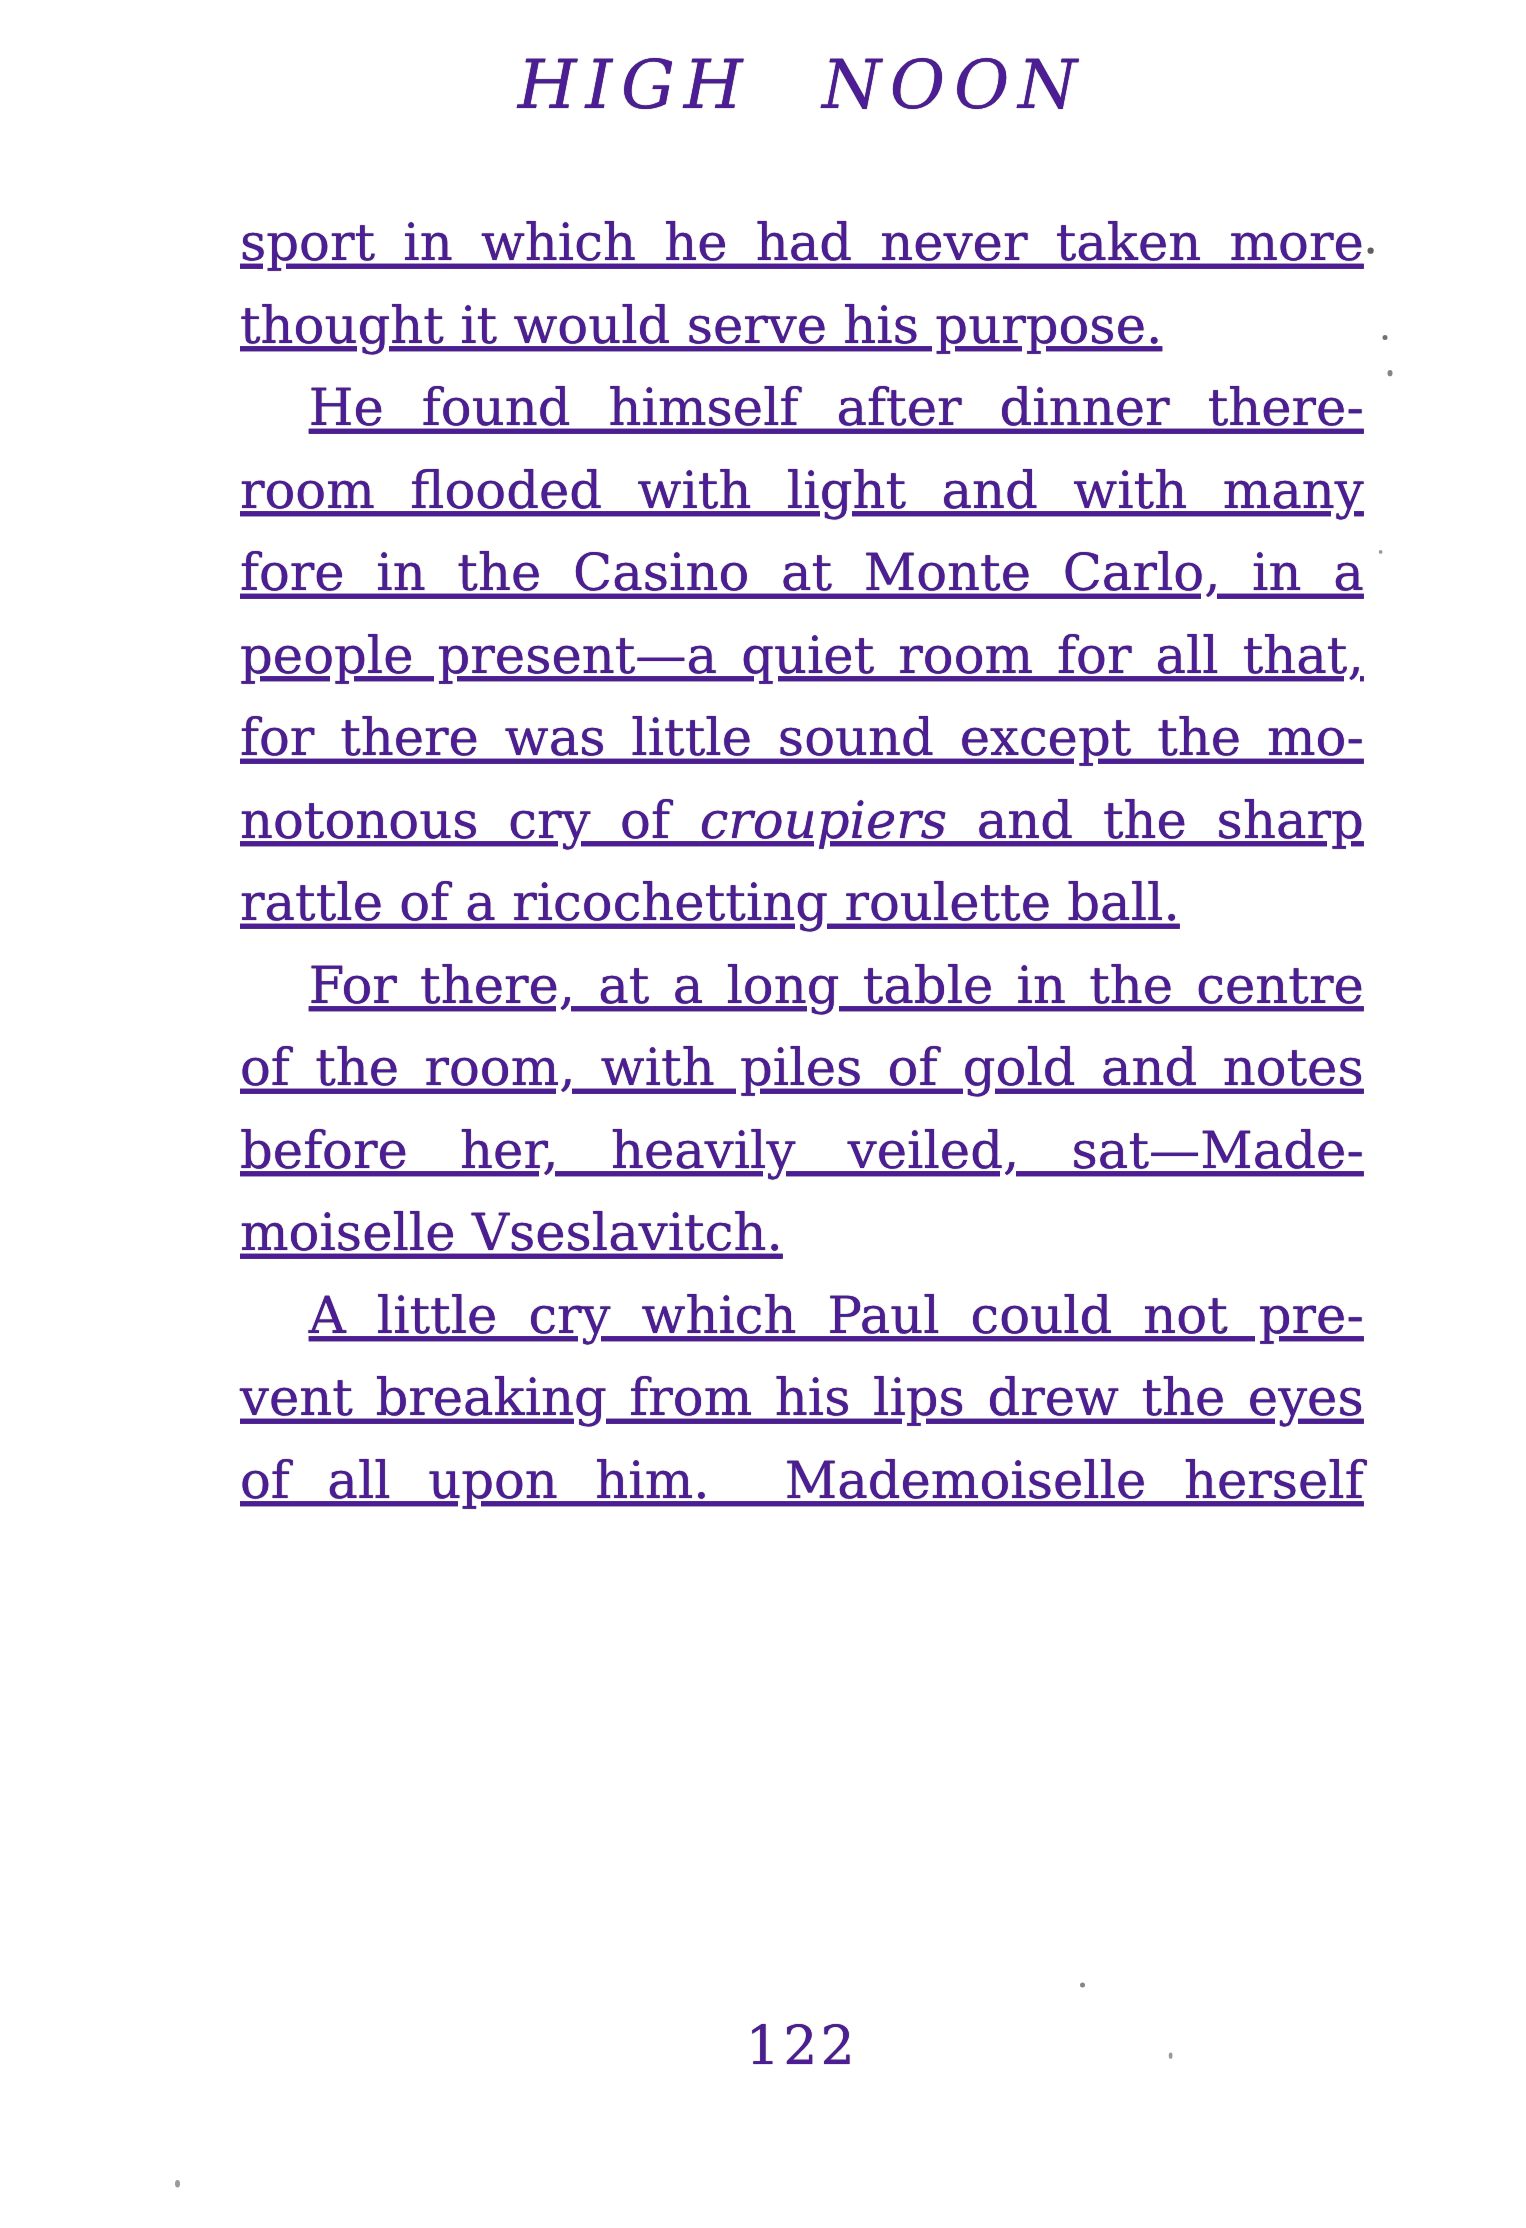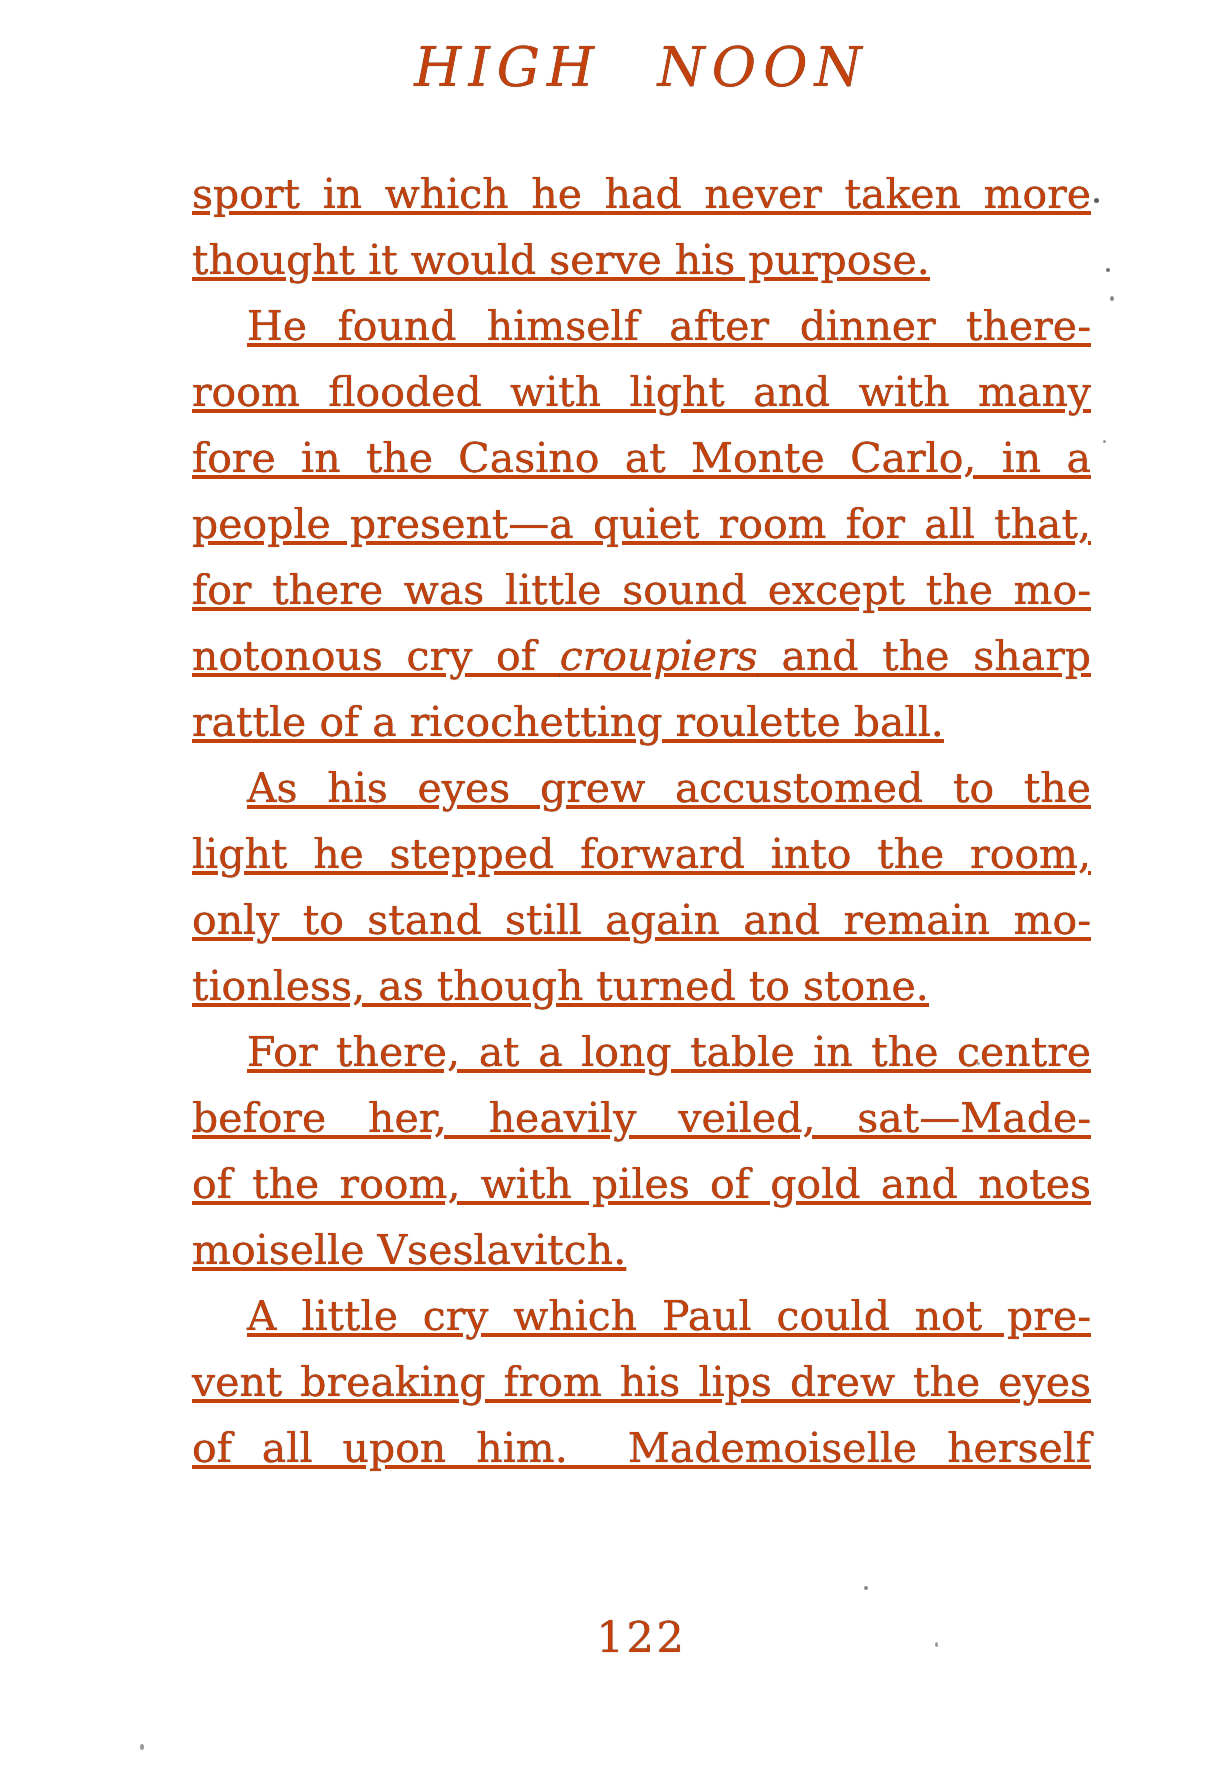--- a/index.html
+++ b/index.html
@@ -7,21 +7,21 @@
     padding: 0;
     background: #ffffff;
   }
   .page {
     position: relative;
     width: 1221px;
     height: 1782px;
     background: #ffffff;
     overflow: hidden;
     font-family: "DejaVu Serif", "Liberation Serif", serif;
-    color: #c2410c;
+    color: #4c1d95;
   }
   .running-head {
     position: absolute;
     top: 38px;
     left: 192px;
     width: 899px;
     text-align: center;
     font-style: italic;
     font-size: 54px;
     line-height: 60px;
@@ -84,29 +84,23 @@
       <div class="para">
         <div class="line indent">He found himself after dinner there-</div>
         <div class="line">room flooded with light and with many</div>
         <div class="line">fore in the Casino at Monte Carlo, in a</div>
         <div class="line">people present—a quiet room for all that,</div>
         <div class="line">for there was little sound except the mo-</div>
         <div class="line"><span>notonous cry of </span><span class="it">croupiers</span><span> and the sharp</span></div>
         <div class="line end">rattle of a ricochetting roulette ball.</div>
       </div>
       <div class="para">
-        <div class="line indent">As his eyes grew accustomed to the</div>
-        <div class="line">light he stepped forward into the room,</div>
-        <div class="line">only to stand still again and remain mo-</div>
-        <div class="line end">tionless, as though turned to stone.</div>
-      </div>
-      <div class="para">
         <div class="line indent">For there, at a long table in the centre</div>
+        <div class="line">of the room, with piles of gold and notes</div>
         <div class="line">before her, heavily veiled, sat—Made-</div>
-        <div class="line">of the room, with piles of gold and notes</div>
         <div class="line end">moiselle Vseslavitch.</div>
       </div>
       <div class="para">
         <div class="line indent">A little cry which Paul could not pre-</div>
         <div class="line">vent breaking from his lips drew the eyes</div>
         <div class="line">of all upon him.&nbsp; Mademoiselle herself</div>
       </div>
     </div>
 
   <div class="page-number">122</div>

